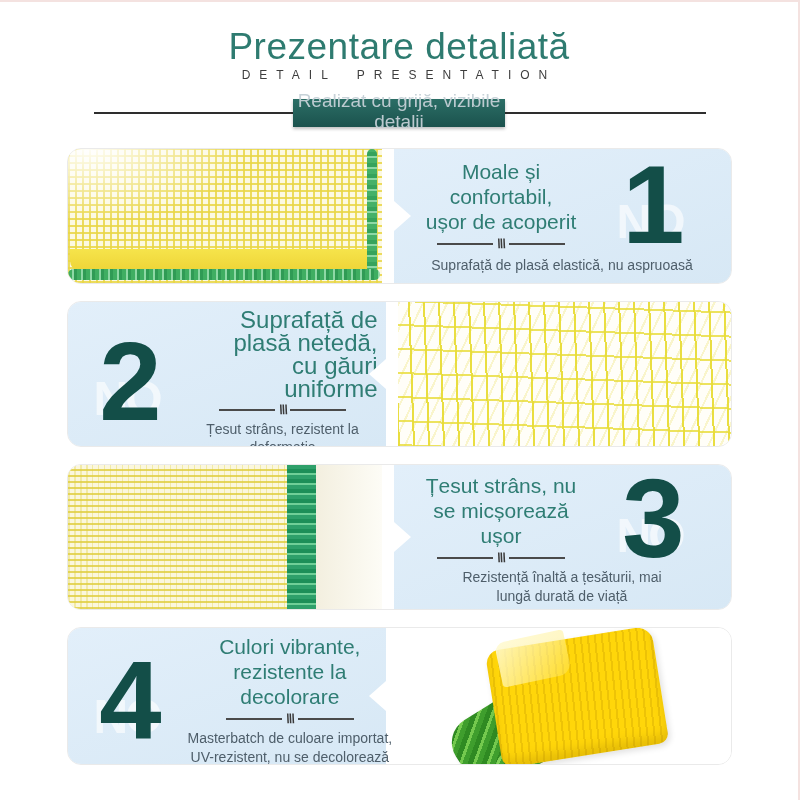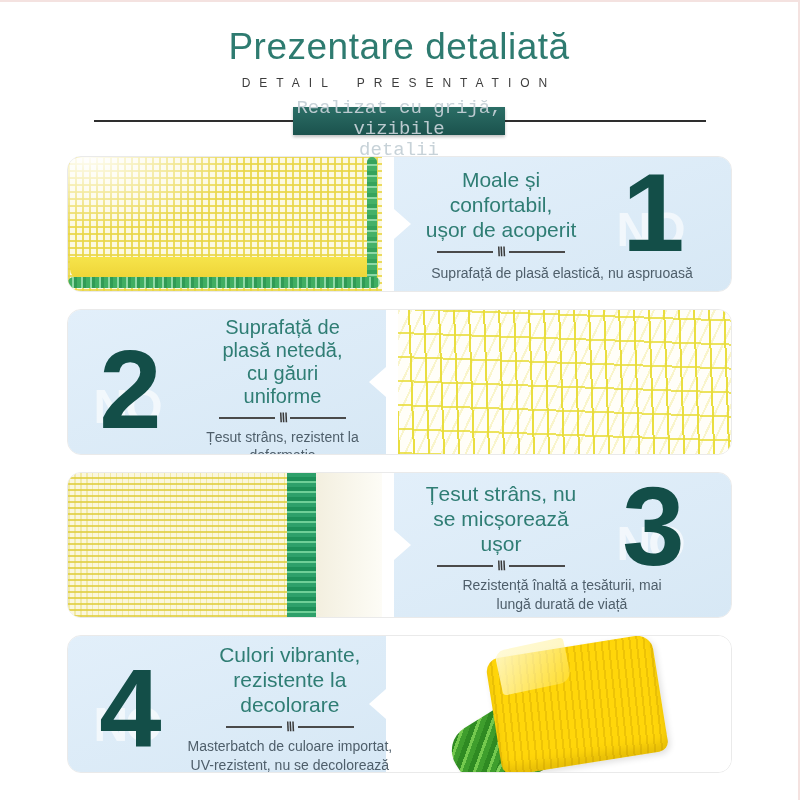--- a/index.html
+++ b/index.html
@@ -5,28 +5,28 @@
   html,body{margin:0;padding:0;}
   body{
     width:800px;height:800px;background:#ffffff;overflow:hidden;
     font-family:"Liberation Sans","DejaVu Sans",sans-serif;
     position:relative;
     border-top:2px solid #f4e2e0;border-right:2px solid #f4e2e0;
     box-sizing:border-box;
   }
   
   .hdr-title{
-    margin:24px 0 8px;text-align:center;
+    margin:24px 0 0;text-align:center;
     font-size:37px;font-weight:500;letter-spacing:.5px;color:#2e7b70;
   }
   .hdr-en{
     text-align:center;font-size:12px;font-weight:500;color:#3d3d3d;
     letter-spacing:9px;word-spacing:8px;margin-bottom:8px;
   }
-  .banner-wrap{position:relative;height:52px;font-family:Liberation Mono, monospace;}
+  .banner-wrap{position:relative;height:52px;}
   .hline{position:absolute;left:94px;right:92px;top:22px;border-top:2px solid #2e2e2e;}
   .banner{
     position:absolute;left:50%;transform:translateX(-50%);
     top:9px;width:212px;height:28px;
     background:linear-gradient(180deg,#2b6e66 0%,#1b524d 100%);
     box-shadow:0 2px 3px rgba(0,0,0,.25);
   }
   .banner-text{
     position:absolute;left:50%;transform:translateX(-50%);top:0;
     width:280px;text-align:center;font-size:19px;line-height:21px;
@@ -61,21 +61,21 @@
   .img-left .numwrap{grid-column:2;grid-row:1;}
   .img-right .numwrap{grid-column:1;grid-row:1 / span 2;}
   .subtitle{
     text-align:center;color:#4e5e6a;font-size:14px;line-height:19px;margin-top:3px;
   }
   .img-left .subtitle{grid-column:1 / span 2;grid-row:2;}
   .img-right .subtitle{grid-column:2;grid-row:2;}
   .subtitle div{white-space:nowrap;}
   .heading{text-align:center;color:#2f7d74;font-size:21px;line-height:25px;font-weight:500;}
   .heading div{white-space:nowrap;}
-  .compact .heading{font-size:20px;line-height:23px;}
+  .compact .heading{font-size:24px;line-height:23px;text-align:right;}
   .compact .subtitle{line-height:18px;text-align:center;}
   .divider{display:flex;align-items:center;justify-content:center;gap:4px;margin:5px 0 2px;}
   .dline{width:56px;border-top:2px solid #4a4a4a;}
   .slashes{font-size:13px;font-weight:700;color:#3a3a3a;letter-spacing:-1px;transform:skewX(-8deg);line-height:10px;}
   .num{font-size:112px;font-weight:700;line-height:.8;color:#134e48;position:relative;z-index:2;}
   .watermark{
     position:absolute;z-index:1;font-size:48px;font-weight:700;
     color:rgba(255,255,255,.62);letter-spacing:-3px;transform:translate(-4px,16px);
   }
   

